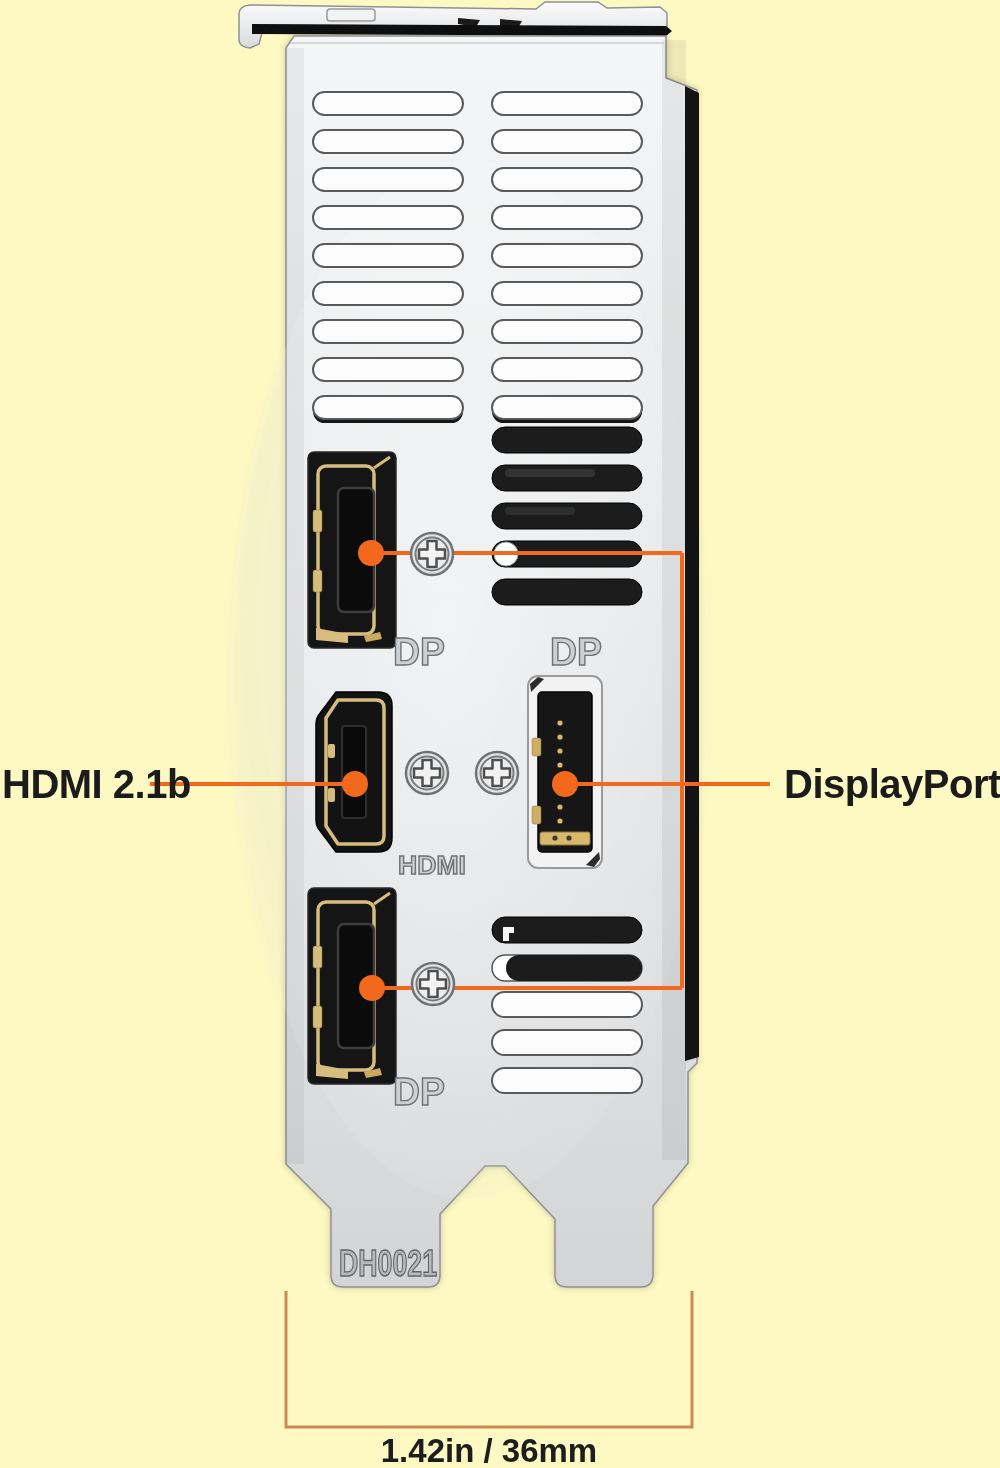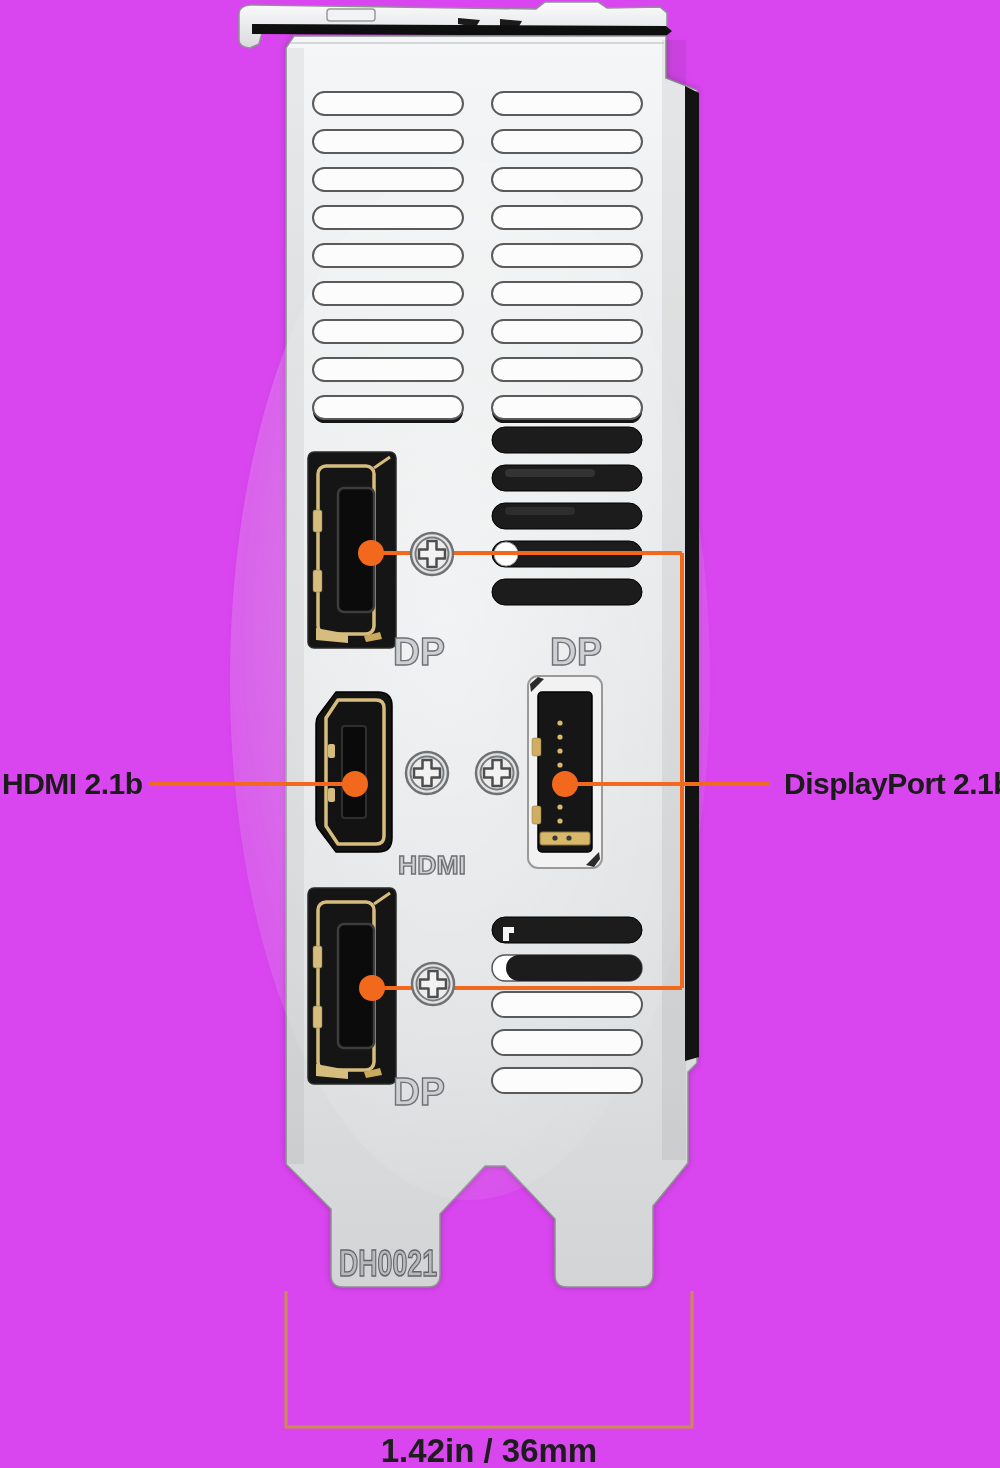--- a/index.html
+++ b/index.html
@@ -1,19 +1,19 @@
 <!DOCTYPE html>
 <html><head>
 <meta charset="utf-8">
 <style>
   html,body{margin:0;padding:0;background:#ffffff;}
-  #stage{position:relative;width:1000px;height:1468px;background:#d946ef;overflow:hidden;
+  #stage{position:relative;width:1000px;height:1468px;background:#fef9c3;overflow:hidden;
          font-family:"Liberation Sans",sans-serif;}
   #stage svg{position:absolute;left:0;top:0;}
-  .callout{position:absolute;font-weight:bold;color:#1b1b1b;font-size:30px;line-height:32px;
+  .callout{position:absolute;font-weight:bold;color:#1b1b1b;font-size:40px;line-height:32px;
            letter-spacing:-0.5px;white-space:nowrap;}
   #hdmi-callout{left:2px;top:768px;}
   #dp-callout{left:784px;top:768px;}
   #dim-label{position:absolute;left:286px;top:1432px;width:406px;text-align:center;
              font-weight:bold;color:#1d1d1d;font-size:33px;white-space:nowrap;}
   .metal-stroke{stroke:#8f9193;stroke-width:1.5;}
 </style>
 </head>
 <body>
 

